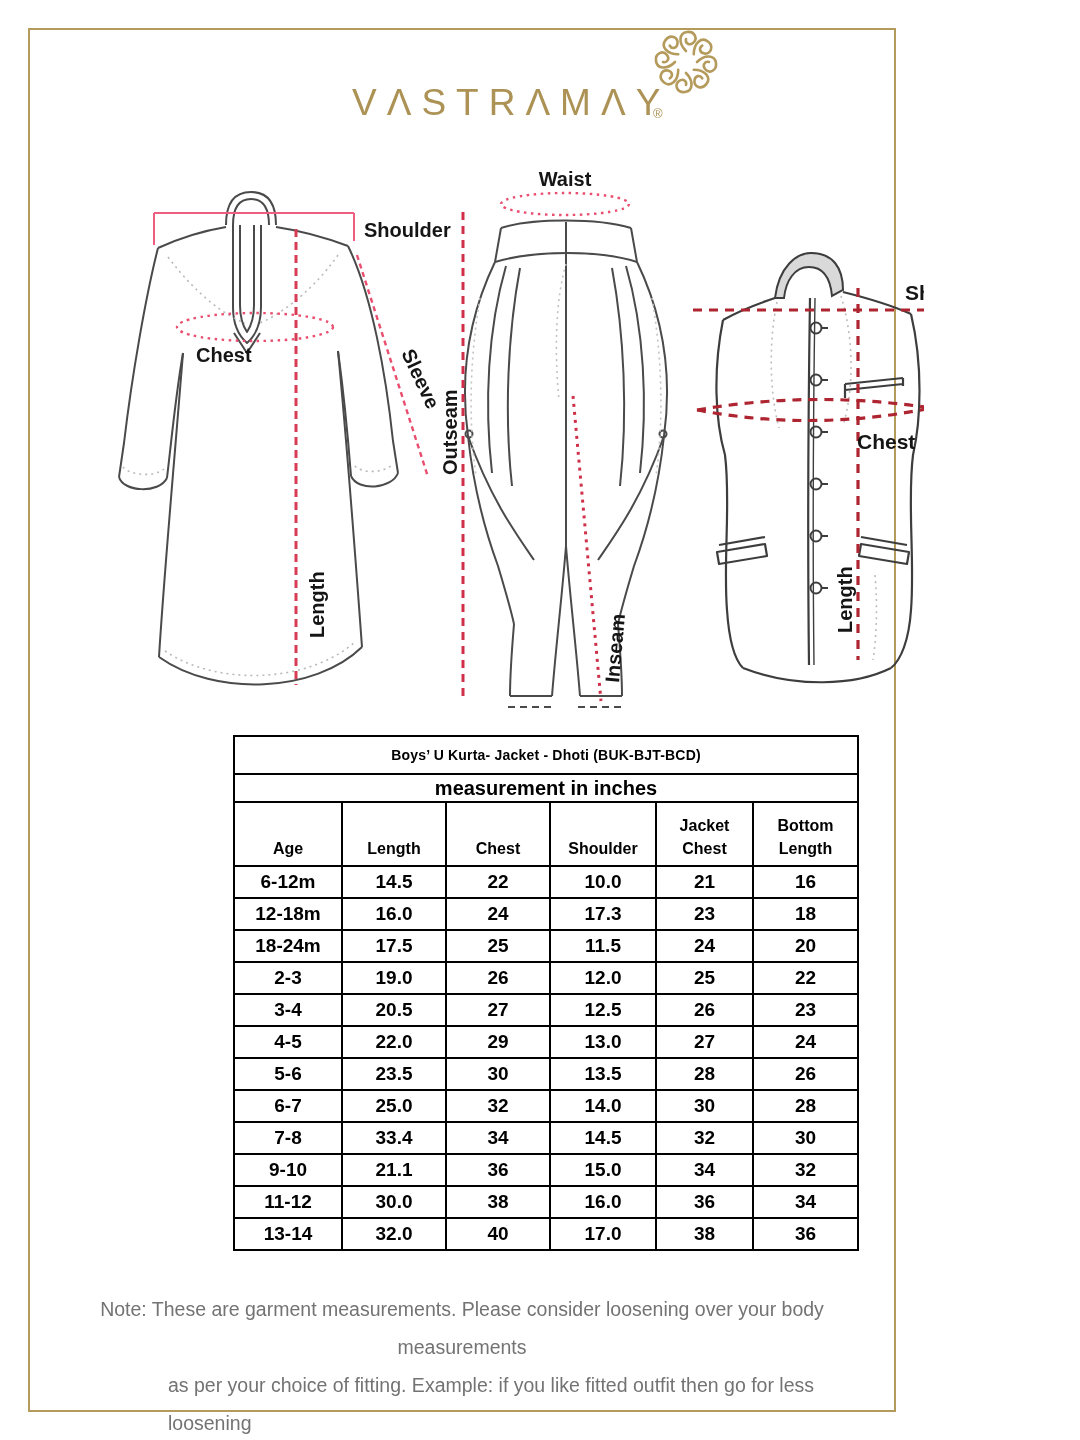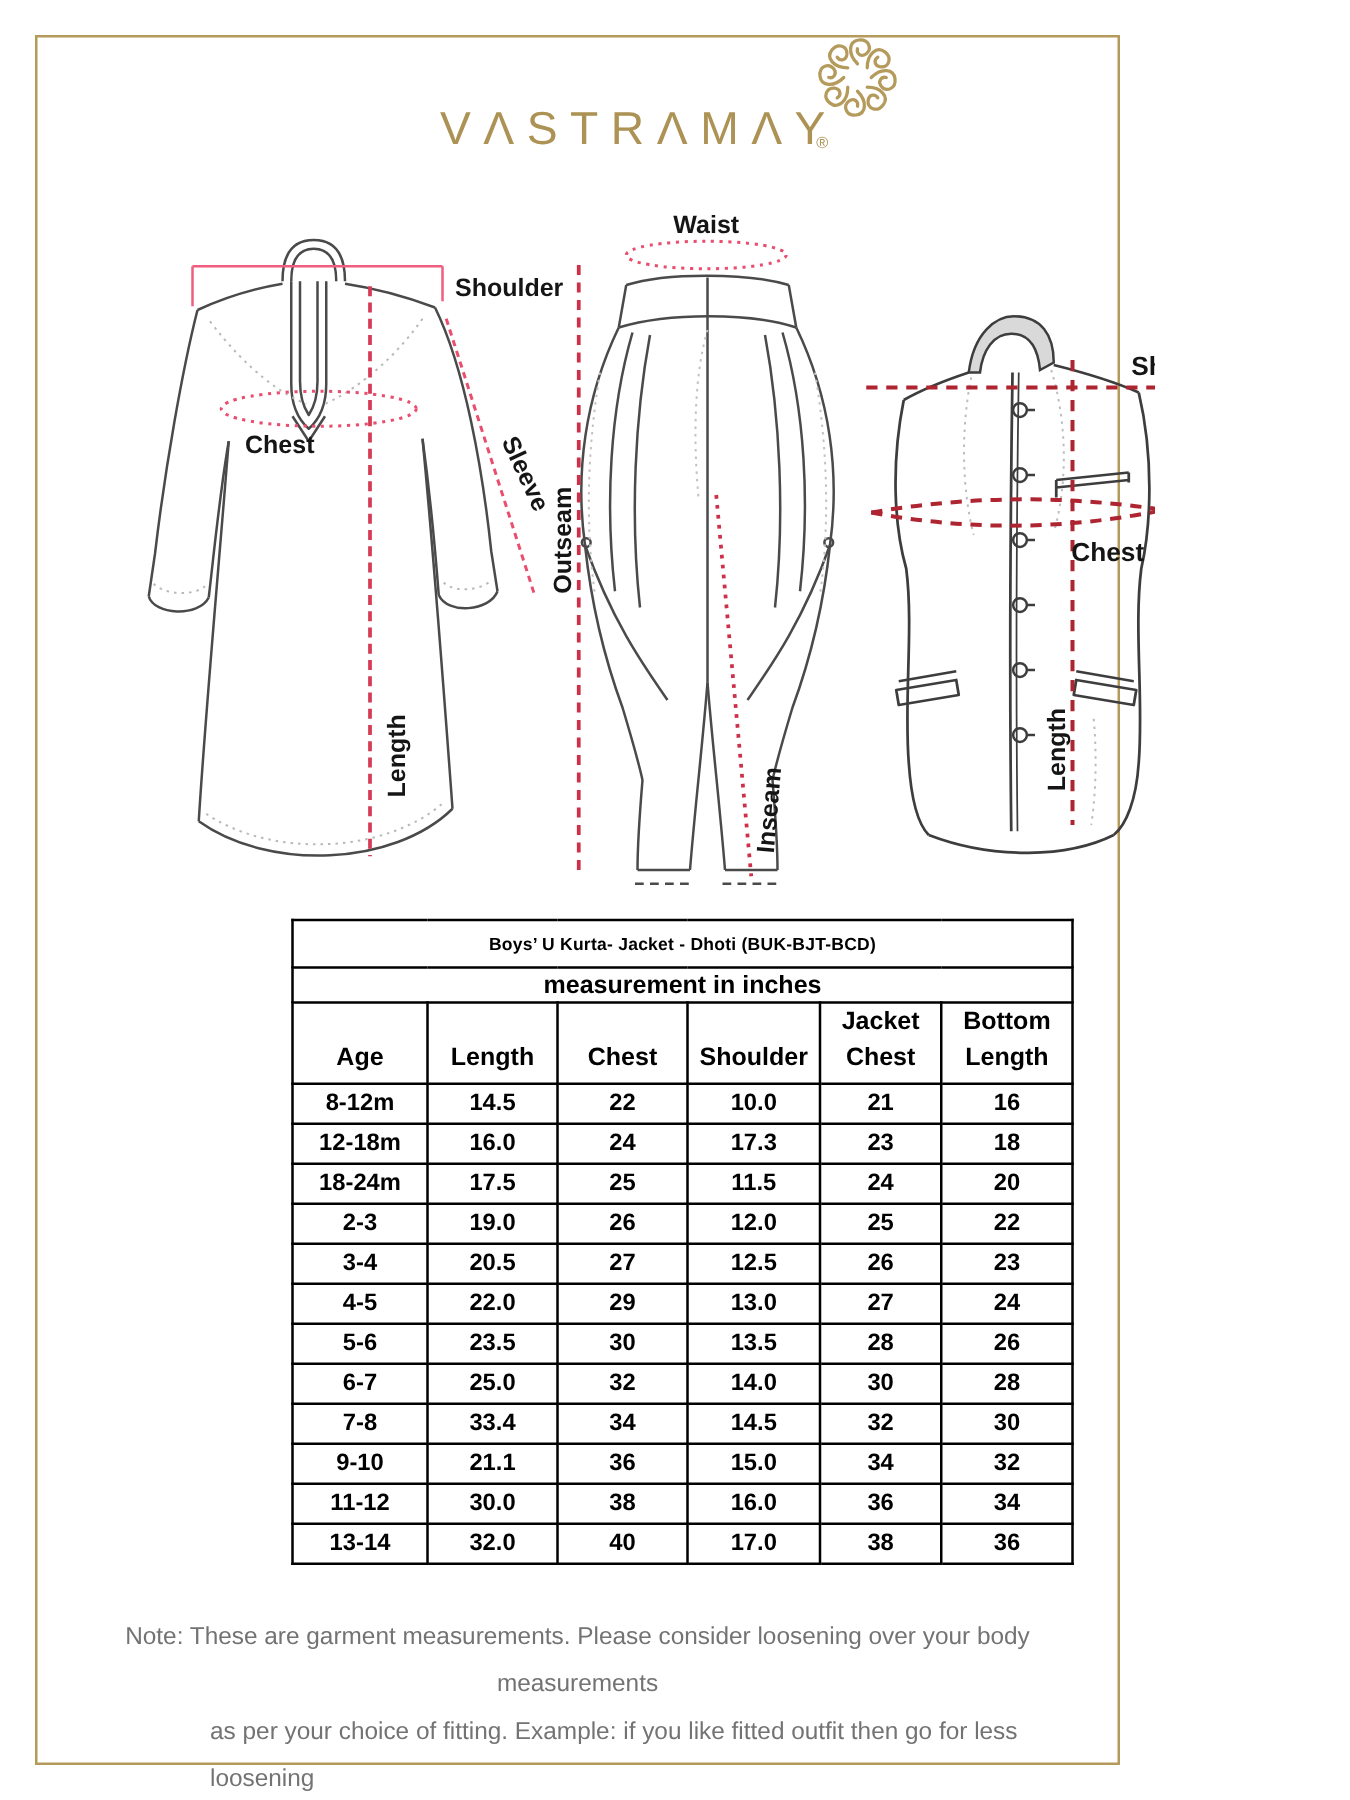--- a/index.html
+++ b/index.html
@@ -28,21 +28,21 @@
   .dg-label { font-family:"Liberation Sans", sans-serif; font-weight:700; fill:#151515; }
   
   .size-table-wrap { position:absolute; left:233px; top:735px; }
   table.size-table {
     border-collapse:collapse; width:624px; table-layout:fixed;
     font-weight:bold; color:#000;
   }
   table.size-table td, table.size-table th { border:2px solid #000; text-align:center; }
   td.title-cell   { font-size:14px; height:38px; letter-spacing:.2px; }
   td.sub-cell     { font-size:20px; height:28px; }
-  th.header-cell  { font-size:20px; height:64px; vertical-align:bottom;
+  th.header-cell  { font-size:16px; height:64px; vertical-align:bottom;
                     padding-bottom:5px; white-space:pre-line; line-height:1.45; }
   td.value-cell   { font-size:19px; height:32px; }
   
   .note { position:absolute; left:40px; right:40px; top:1290px;
           font-size:19.5px; color:#737373; line-height:38px; }
   .note-line1 { text-align:center; }
   .note-line2 { padding-left:128px; }
 </style>
 </head>
 <body>
@@ -244,21 +244,21 @@
             <th class="header-cell">Chest</th>
             <th class="header-cell">Shoulder</th>
             <th class="header-cell">Jacket
 Chest</th>
             <th class="header-cell">Bottom
 Length</th>
           </tr>
       </thead>
       <tbody id="table-body">
           <tr>
-            <td class="value-cell">8-12m</td>
+            <td class="value-cell">6-12m</td>
             <td class="value-cell">14.5</td>
             <td class="value-cell">22</td>
             <td class="value-cell">10.0</td>
             <td class="value-cell">21</td>
             <td class="value-cell">16</td>
           </tr>
           <tr>
             <td class="value-cell">12-18m</td>
             <td class="value-cell">16.0</td>
             <td class="value-cell">24</td>

